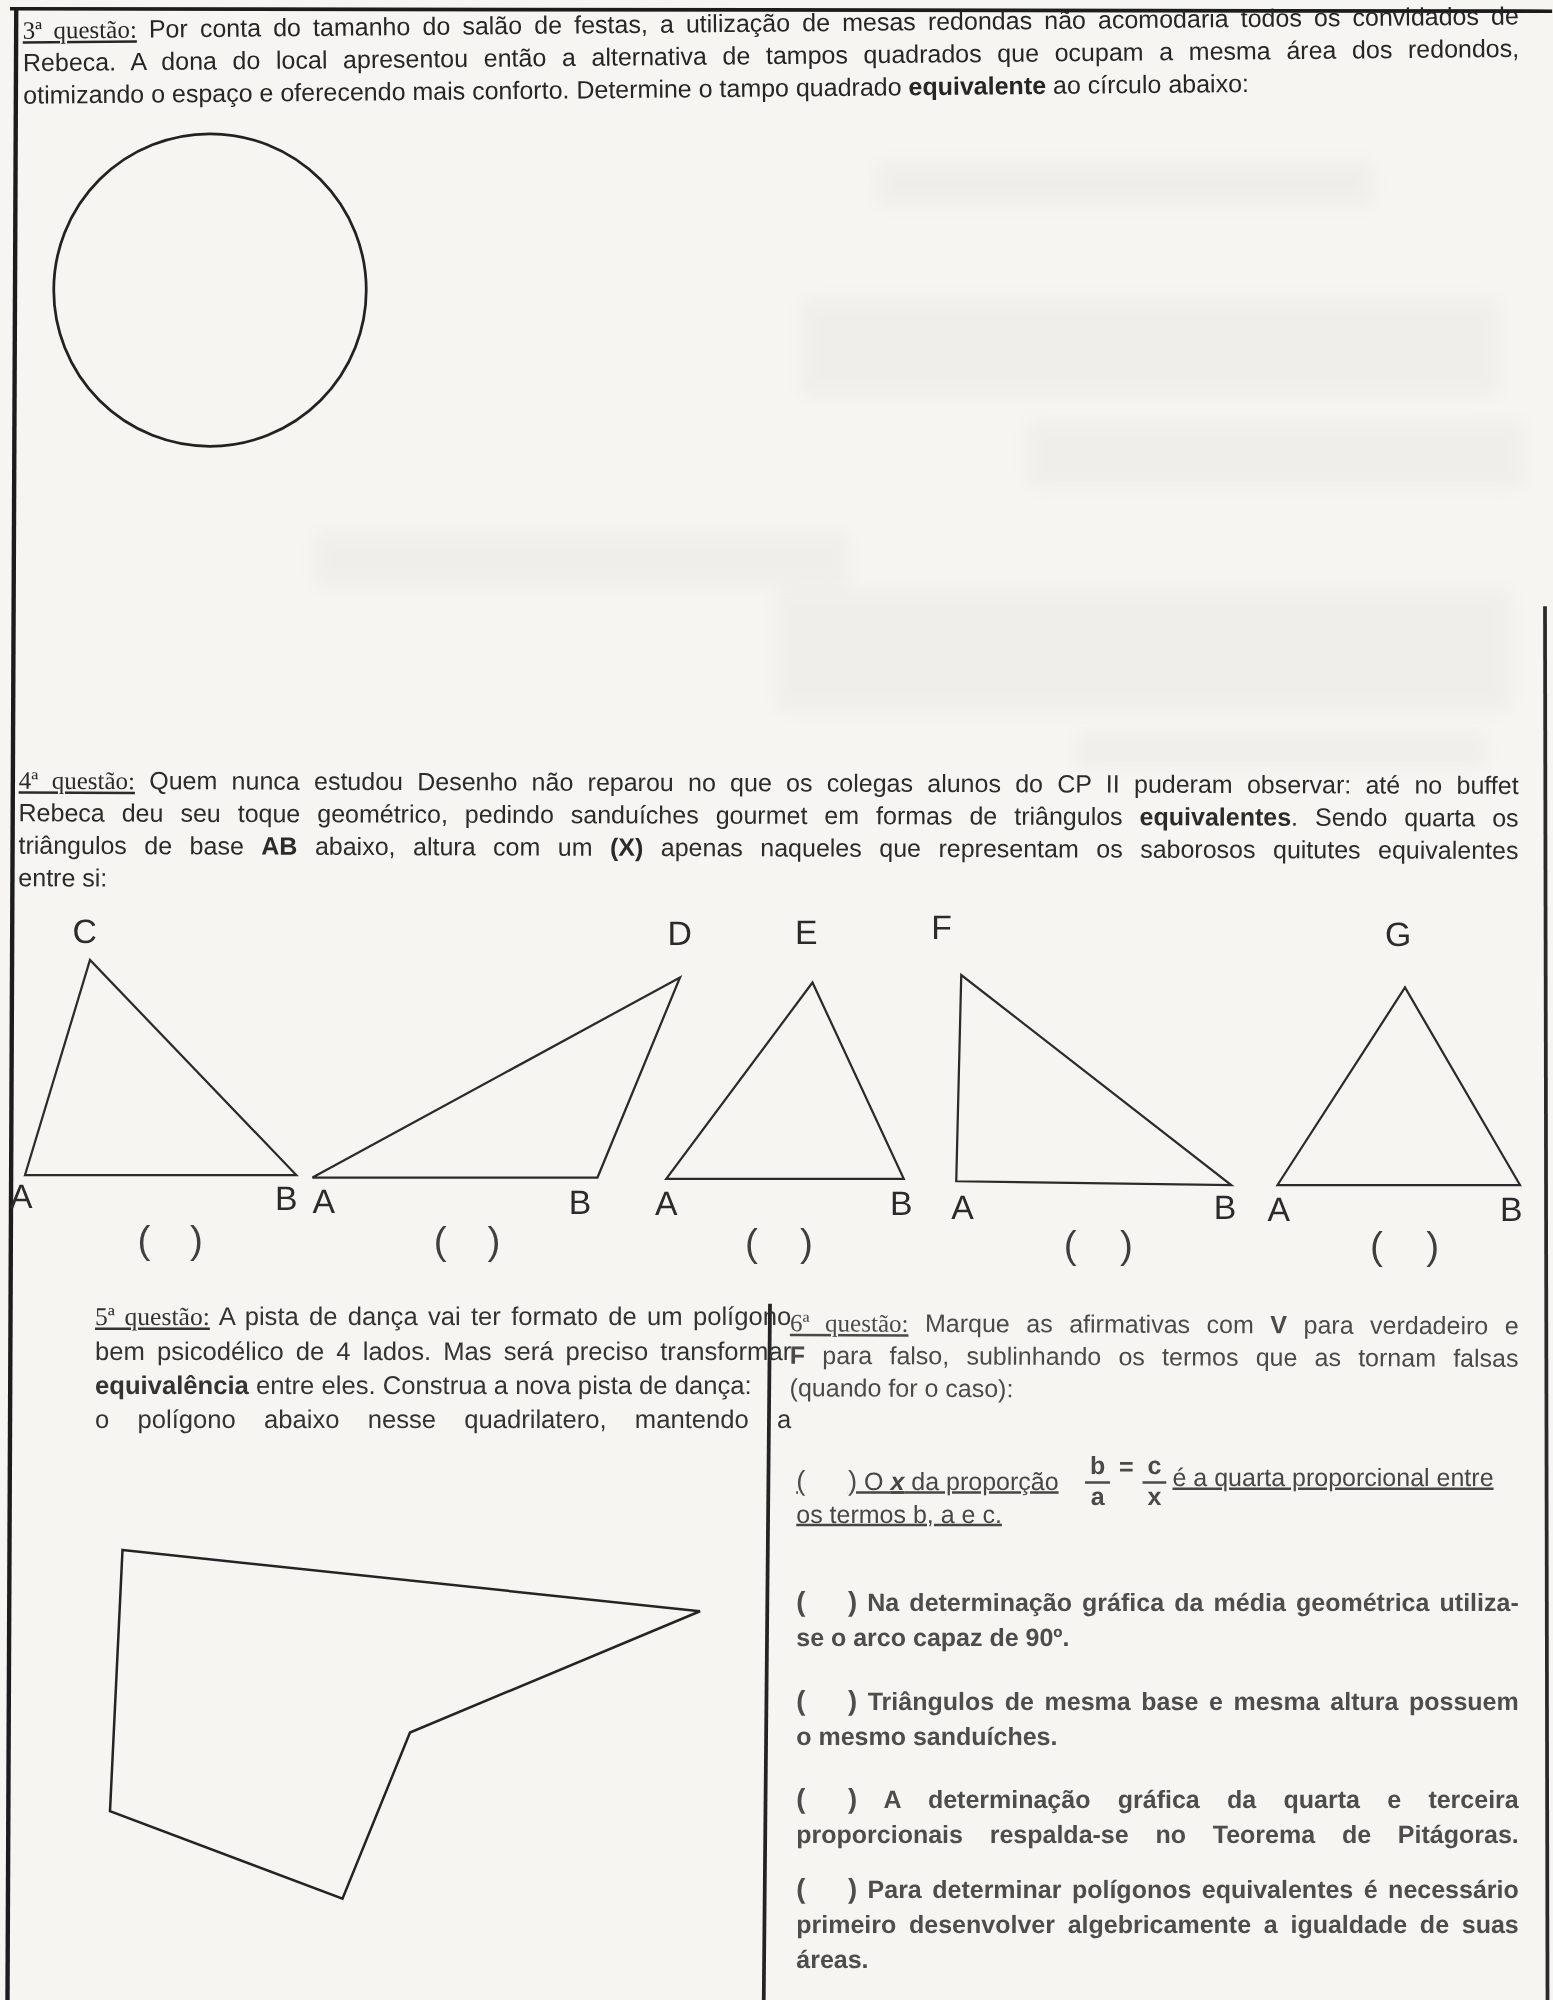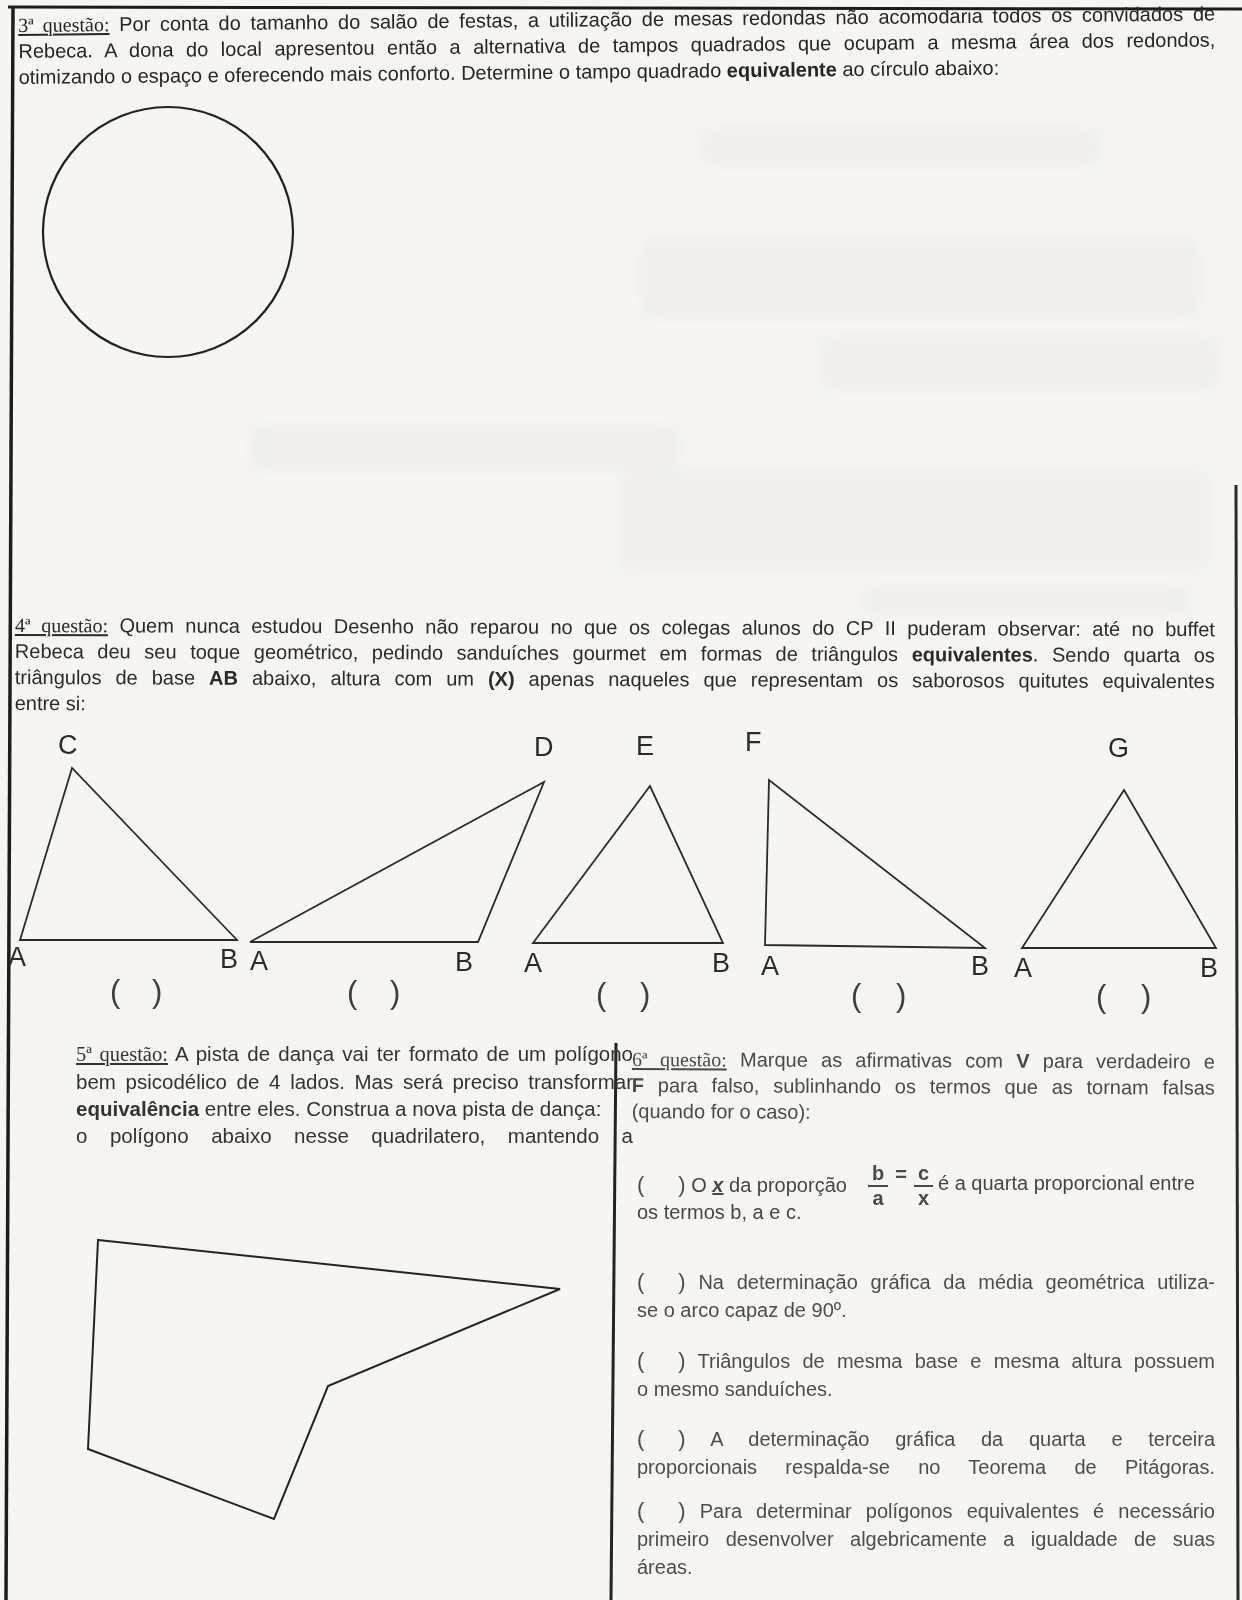--- a/index.html
+++ b/index.html
@@ -17,25 +17,25 @@
   
   #q3{left:18px;top:12px;width:1197px;font-size:20px;line-height:26px;transform:rotate(-0.55deg);transform-origin:0 0;color:#262626;}
   #q4{left:15px;top:612px;width:1200px;font-size:20px;line-height:26px;transform:rotate(0.2deg);transform-origin:0 0;color:#2b2b2b;}
   #q5{left:28px;top:1040px;width:557px;font-size:20.5px;line-height:27px;color:#333;margin-left:48px;}
   #q6h{left:632px;top:1046px;width:583px;font-size:20px;line-height:26px;transform:rotate(0.25deg);transform-origin:0 0;color:#4a4a4a;}
   
   .vlabel{position:absolute;font-size:27px;color:#2b2b2b;line-height:1;}
   .apexlabel{position:absolute;font-size:27px;color:#2b2b2b;line-height:1;}
   .paren4{position:absolute;font-size:31px;font-weight:300;color:#3f3f3f;line-height:1;}
   
-  .stmt{position:absolute;left:637px;width:578px;font-size:20px;line-height:28px;color:#4d4d4d;}
+  .stmt{position:absolute;left:637px;width:578px;font-size:20px;line-height:28px;color:#4d4d4d;font-weight:bold;}
   .po,.pc{font-size:22px;color:#4d4d4d;}
   .pgap{display:inline-block;width:34px;}
   .stxt{}
-  .s1abs{position:absolute;font-size:20px;color:#464646;white-space:nowrap;}
+  .s1abs{position:absolute;font-size:20px;color:#464646;white-space:nowrap;text-decoration:underline;}
   .xvar{font-style:italic;font-weight:bold;text-decoration:underline;}
   .frac{position:absolute;display:flex;align-items:flex-start;gap:7px;font-size:20px;font-weight:bold;color:#4a4a4a;}
   .fs{display:flex;flex-direction:column;align-items:center;line-height:22px;}
   .fs .n{border-bottom:2px solid #4a4a4a;padding:0 4px 1px;}
   .feq{line-height:22px;padding-top:1px;}
   
   .smudge{position:absolute;background:#8d8d88;opacity:0.055;filter:blur(6px);border-radius:10px;}
   svg{position:absolute;left:0;top:0;}
 </style>
 </head>

